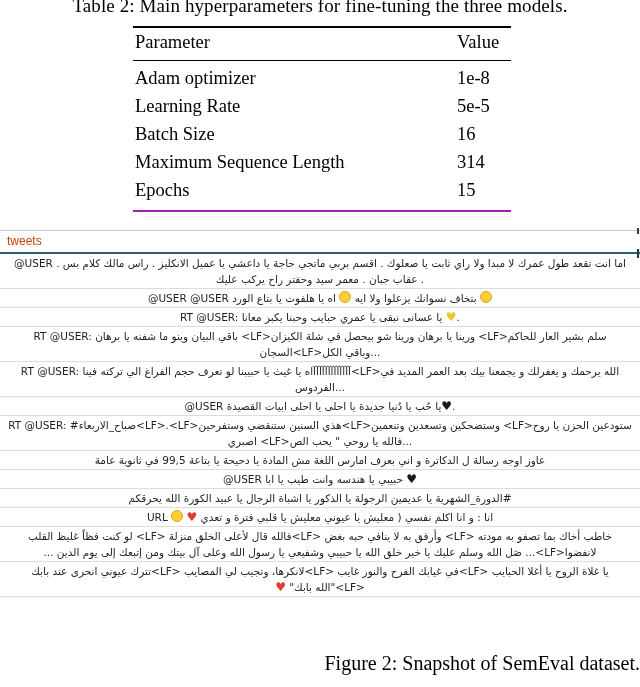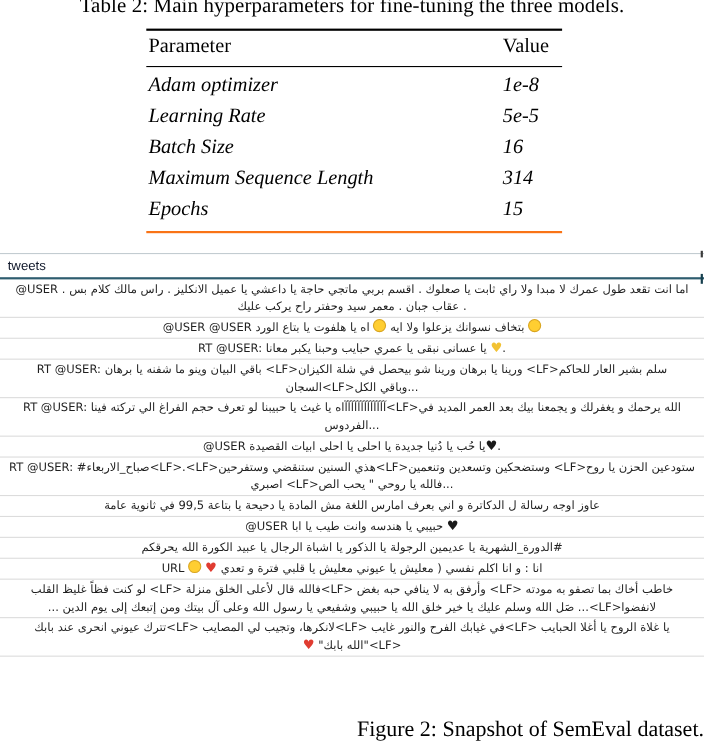--- a/index.html
+++ b/index.html
@@ -8,38 +8,38 @@
     font-family:"Liberation Serif","DejaVu Serif",serif;color:#000;
     overflow:hidden;
   }
   
   .table-caption{
     position:absolute;top:-5px;left:0;width:640px;text-align:center;
     font-size:19px;letter-spacing:.1px;white-space:nowrap;
   }
   .hyper-table{
     position:absolute;top:26px;left:133px;width:378px;
-    border-top:2px solid #000;border-bottom:2px solid #f97316;
+    border-top:2px solid #000;border-bottom:2px solid #a21caf;
     font-size:18.5px;
   }
   .ht-head{
     display:grid;grid-template-columns:322px 1fr;
     padding:4px 0 7px 2px;border-bottom:1.5px solid #000;
   }
   .ht-body{padding:3px 0 6px 2px;}
-  .ht-row{display:grid;grid-template-columns:322px 1fr;line-height:28px;font-style:italic;}
+  .ht-row{display:grid;grid-template-columns:322px 1fr;line-height:28px;}
   
   .dataset{
     position:absolute;top:230px;left:0;width:640px;
     border-top:1px solid #c3ccd1;
     font-family:"DejaVu Sans","Liberation Sans",sans-serif;
   }
   .ds-header{
     height:21px;line-height:21px;padding-left:7px;
-    font-size:12px;color:#0f172a;
+    font-size:12px;color:#c2410c;
     border-bottom:2px solid #2e5d6f;
     font-family:"Liberation Sans","DejaVu Sans",sans-serif;
   }
   .tick{position:absolute;right:1px;width:2px;background:#2f4b55;}
   .tick-top{top:-3px;height:6px;background:#3c3c3c;}
   .tick-mid{top:18px;height:9px;background:#163f4e;}
   .tweet-row{
     direction:rtl;text-align:center;unicode-bidi:plaintext;
     font-size:10.5px;line-height:16px;color:#1f1f1f;
     padding:1px 6px 1px 6px;border-bottom:1px solid #dcdcdc;

